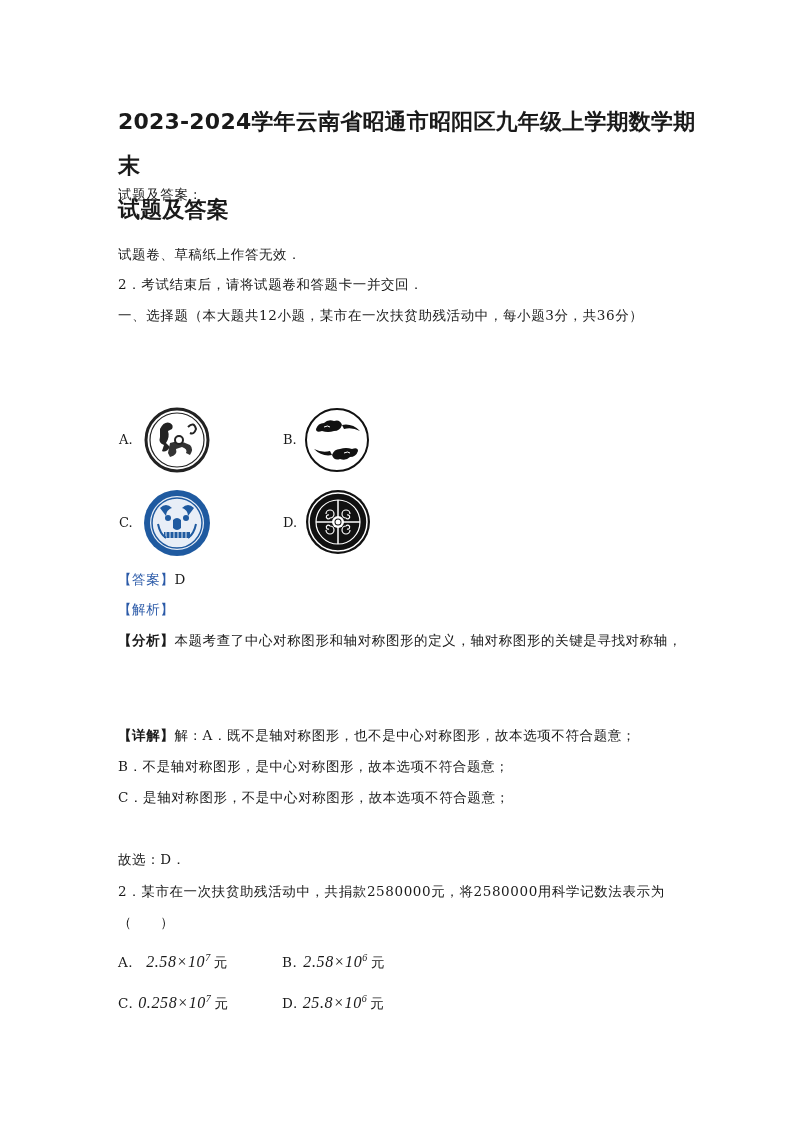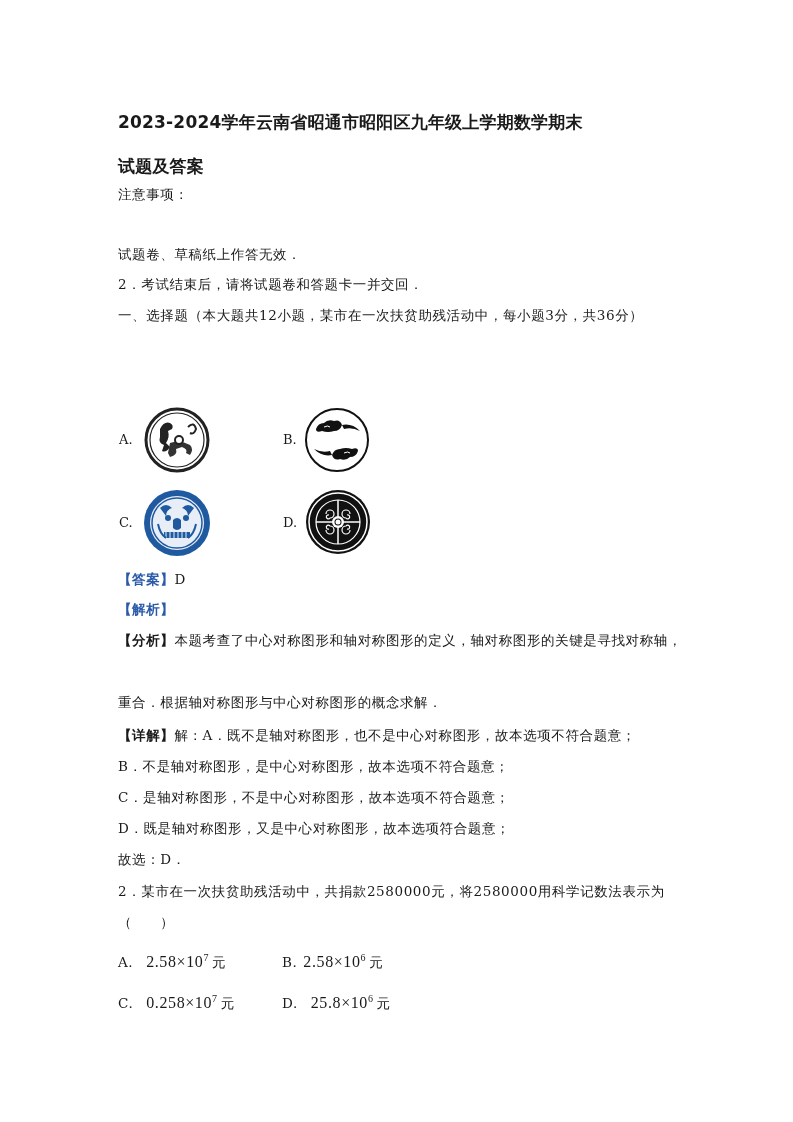--- a/index.html
+++ b/index.html
@@ -1,40 +1,40 @@
 <!DOCTYPE html>
 <html><head>
 <meta charset="utf-8">
 <style>
   html, body { margin: 0; padding: 0; background: #ffffff; }
   body { width: 793px; height: 1122px; position: relative; overflow: hidden;
          font-family: "DejaVu Serif", "Liberation Serif", serif; color: #1a1a1a; }
   .page { position: absolute; left: 0; top: 0; width: 793px; height: 1122px; }
   .title { position: absolute; left: 118px; top: 100px; width: 580px;
            font-family: "DejaVu Sans", "Liberation Sans", sans-serif;
-           font-weight: bold; font-size: 17px; line-height: 44px; letter-spacing: 0.2px; }
+           font-weight: bold; font-size: 22px; line-height: 44px; letter-spacing: 0.2px; }
   .line { position: absolute; left: 118px; font-size: 13.5px; white-space: nowrap; letter-spacing: 0.6px; }
-  .blue { color: #2b5aa8; font-weight: bold; }
+  .blue { color: #2b5aa8; }
   .bold { font-weight: bold; }
   .opt-label { position: absolute; font-size: 13px; }
   .figure { position: absolute; }
-  .math { font-family: "Liberation Serif", "DejaVu Serif", serif; font-size: 16px; }
+  .math { font-family: "Liberation Serif", "DejaVu Serif", serif; font-size: 16px; font-style: italic; }
   .math sup { font-size: 10px; }
 </style>
 </head>
 <body>
 
 <div class="page">
 
   <div class="title">
     <div>2023-2024学年云南省昭通市昭阳区九年级上学期数学期末</div>
     <div>试题及答案</div>
   </div>
 
-  <div class="line" style="top:186px">注意事项：</div>
+  <div class="line" style="top:186px">试题及答案：</div>
   <div class="line" style="top:246px">试题卷、草稿纸上作答无效．</div>
   <div class="line" style="top:276px">2．考试结束后，请将试题卷和答题卡一并交回．</div>
   <div class="line" style="top:307px">一、选择题（本大题共12小题，某市在一次扶贫助残活动中，每小题3分，共36分）</div>
 
 
   <div class="opt-label" style="left:119px; top:432px">A.</div>
   <svg class="figure" style="left:144px; top:407px" width="66" height="66" viewBox="0 0 66 66">
     <circle cx="33" cy="33" r="31" fill="#fff" stroke="#222" stroke-width="3"></circle>
     <circle cx="33" cy="33" r="27" fill="none" stroke="#222" stroke-width="1.2"></circle>
     <path d="M16 22 q4 -8 10 -6 q4 2 2 6 l-4 2 q2 6 -2 12 l4 4 q-4 6 -8 4 l2 -6 q-6 -2 -4 -8 z" fill="#222"></path>
@@ -85,43 +85,41 @@
   </svg>
 
   <div class="line" style="top:571px">
     <span class="blue">【答案】</span><span>D</span>
   </div>
   <div class="line blue" style="top:601px">【解析】</div>
 
   <div class="line" style="top:632px">
     <span class="bold">【分析】</span><span>本题考查了中心对称图形和轴对称图形的定义，轴对称图形的关键是寻找对称轴，</span>
   </div>
-  <div class="line" style="top:694px">重合．根据轴对称图形与中心对称图形的概念求解．</div>
 
   <div class="line" style="top:758px">B．不是轴对称图形，是中心对称图形，故本选项不符合题意；</div>
   <div class="line" style="top:727px">
     <span class="bold">【详解】</span><span>解：A．既不是轴对称图形，也不是中心对称图形，故本选项不符合题意；</span>
   </div>
   <div class="line" style="top:789px">C．是轴对称图形，不是中心对称图形，故本选项不符合题意；</div>
-  <div class="line" style="top:820px">D．既是轴对称图形，又是中心对称图形，故本选项符合题意；</div>
   <div class="line" style="top:851px">故选：D．</div>
 
   <div class="line" style="top:883px">2．某市在一次扶贫助残活动中，共捐款2580000元，将2580000用科学记数法表示为</div>
   <div class="line" style="top:914px">（　　）</div>
 
   <div class="line" style="top:952px">
     <span>A.</span>
     <span class="math" style="margin-left:8px"><span>2.58×10</span><sup>7</sup></span><span style="margin-left:3px">元</span>
   </div>
   <div class="line" style="top:952px; left:282px">
     <span>B.</span>
     <span class="math" style="margin-left:1px"><span>2.58×10</span><sup>6</sup></span><span style="margin-left:3px">元</span>
   </div>
   <div class="line" style="top:993px">
     <span>C.</span>
-    <span class="math" style="margin-left:8px"><span>0.258×10</span><sup>7</sup></span><span style="margin-left:3px">元</span>
+    <span class="math" style=""><span>0.258×10</span><sup>7</sup></span><span style="margin-left:3px">元</span>
   </div>
   <div class="line" style="top:993px; left:282px">
     <span>D.</span>
-    <span class="math" style="margin-left:8px"><span>25.8×10</span><sup>6</sup></span><span style="margin-left:3px">元</span>
+    <span class="math" style=""><span>25.8×10</span><sup>6</sup></span><span style="margin-left:3px">元</span>
   </div>
 
 </div>
 
 </body></html>

